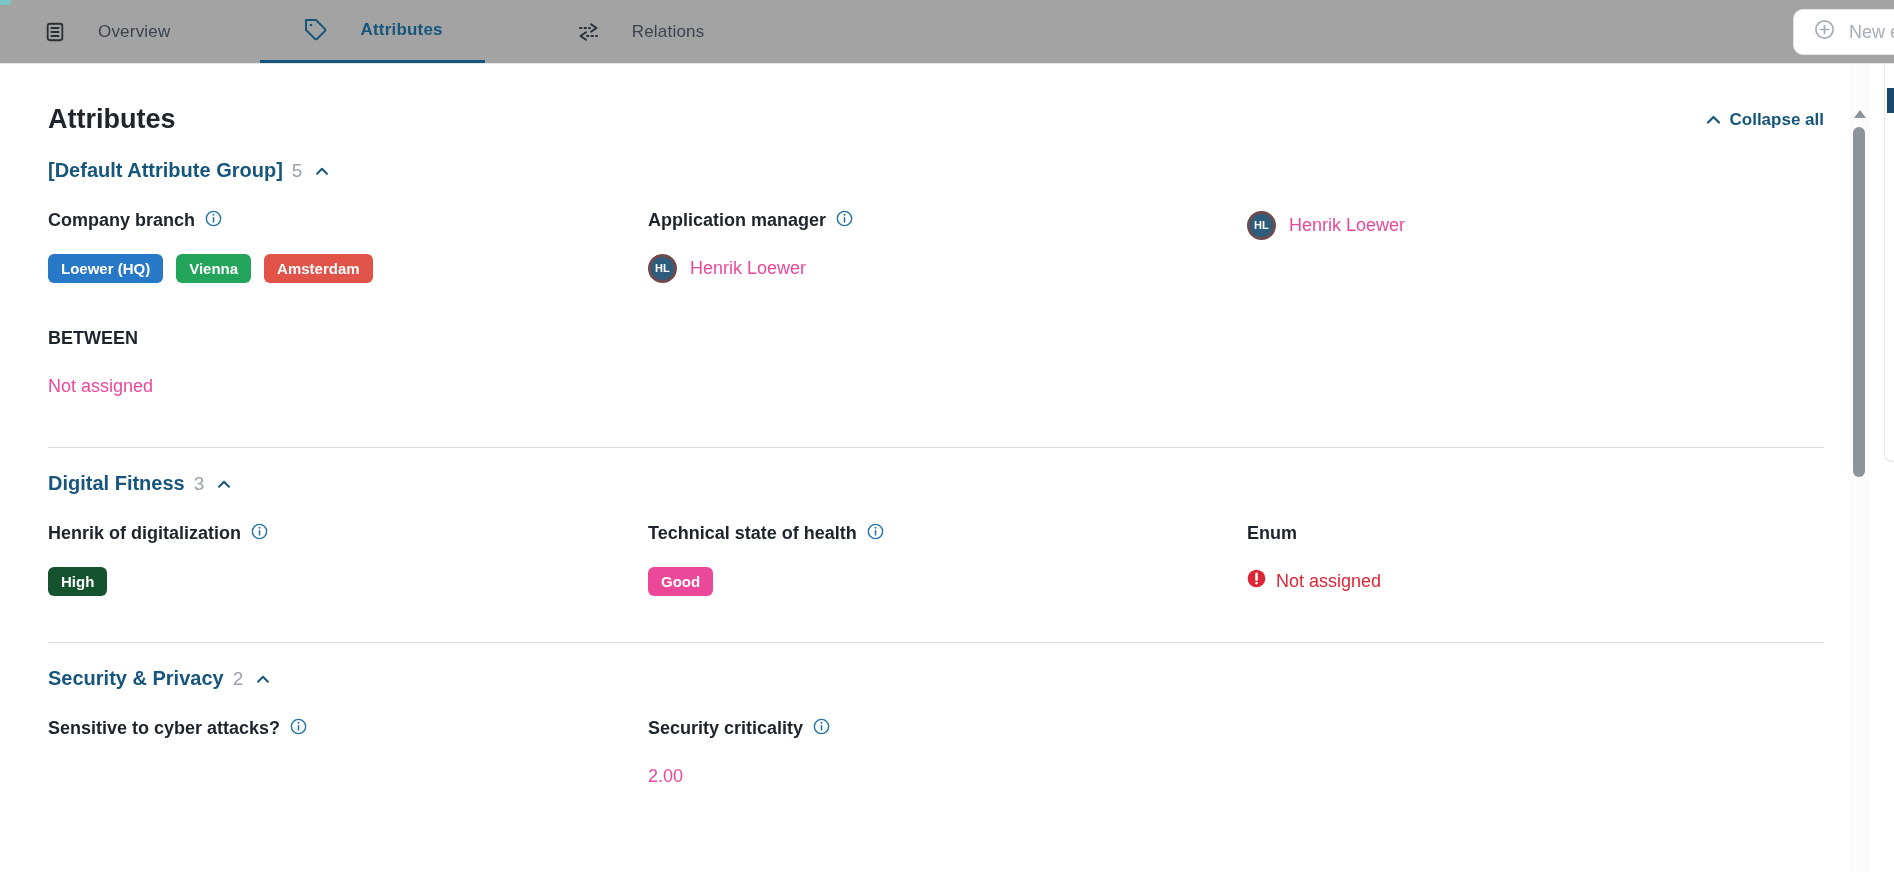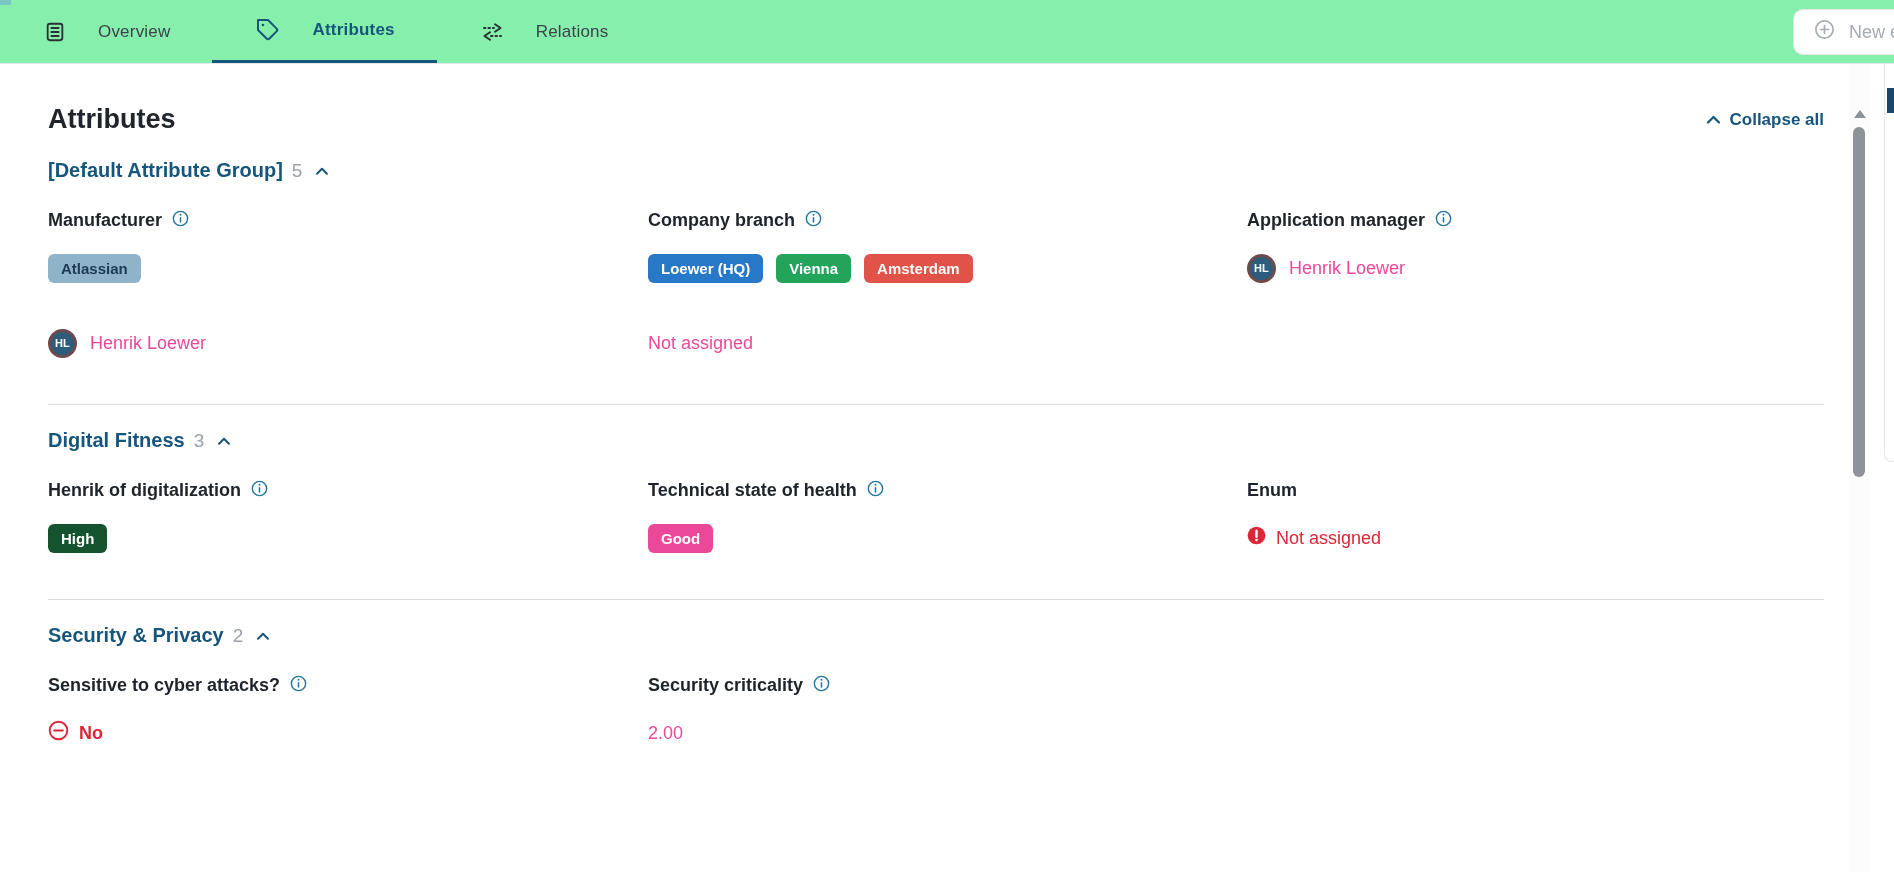--- a/index.html
+++ b/index.html
@@ -1,21 +1,21 @@
 <!DOCTYPE html>
 <html><head>
 <meta charset="utf-8">
 <style>
   * { margin:0; padding:0; box-sizing:border-box; }
   html,body { width:1894px; height:872px; overflow:hidden; background:#fff;
               font-family:"Liberation Sans", sans-serif; color:#22272e; }
 
   
   .tabbar { position:absolute; top:0; left:0; width:1894px; height:64px;
-            background:#86efac; border-bottom:1px solid #e3e6ea; display:flex; }
+            background:#a3a3a3; border-bottom:1px solid #e3e6ea; display:flex;gap:48px; }
   .teal-accent { position:absolute; top:0; left:0; width:11px; height:5px;
                  background:#79c7c5; }
   .tab { height:100%; display:flex; align-items:center; gap:32px;
          padding:0 42px 0 44px; cursor:pointer; font-size:17px; color:#3c434c; }
   .tab .tab-label { letter-spacing:.2px; }
   .tab.active { color:#16567c; font-weight:700; border-bottom:3px solid #16567c; }
   .tab svg { display:block; }
 
   .new-entry-btn { position:absolute; top:9px; left:1793px; height:46px; width:210px;
                    background:#fff; border:1px solid #e4e7ea; border-radius:10px;
@@ -143,33 +143,20 @@
         <div class="group-head">
           <span class="group-name">[Default Attribute Group]</span>
           <span class="group-count">5</span>
           <span><svg width="14" height="9" viewBox="0 0 15 10" fill="none" stroke="#16567c" stroke-width="2.2" stroke-linecap="round" stroke-linejoin="round">
               <path d="M2 7.5 L7.5 2 L13 7.5"></path>
             </svg></span>
         </div>
         <div class="fields">
           <div class="field">
             <div class="field-label-row">
-              <span class="field-label">Manufacturer</span>
-              <span><svg width="17" height="17" viewBox="0 0 20 20" fill="none">
-                  <circle cx="10" cy="10" r="8.4" stroke="#2273a0" stroke-width="1.6"></circle>
-                  <line x1="10" y1="9" x2="10" y2="14.2" stroke="#2273a0" stroke-width="1.8" stroke-linecap="round"></line>
-                  <circle cx="10" cy="5.7" r="1.15" fill="#2273a0"></circle>
-                </svg></span>
-            </div>
-            <div class="field-value">
-              <span class="chip" style="background: rgb(143, 179, 201); color: rgb(28, 58, 80);">Atlassian</span>
-            </div>
-          </div>
-          <div class="field">
-            <div class="field-label-row">
               <span class="field-label">Company branch</span>
               <span><svg width="17" height="17" viewBox="0 0 20 20" fill="none">
                   <circle cx="10" cy="10" r="8.4" stroke="#2273a0" stroke-width="1.6"></circle>
                   <line x1="10" y1="9" x2="10" y2="14.2" stroke="#2273a0" stroke-width="1.8" stroke-linecap="round"></line>
                   <circle cx="10" cy="5.7" r="1.15" fill="#2273a0"></circle>
                 </svg></span>
             </div>
             <div class="field-value">
               <span class="chip" style="background: rgb(40, 120, 200); color: rgb(255, 255, 255);">Loewer (HQ)</span>
               <span class="chip" style="background: rgb(34, 164, 91); color: rgb(255, 255, 255);">Vienna</span>
@@ -194,20 +181,23 @@
           </div>
           <div class="field">
             <div class="field-value">
               <div class="person">
                 <span class="avatar">HL</span>
                 <span class="person-name">Henrik Loewer</span>
               </div>
             </div>
           </div>
           <div class="field">
+            <div class="field-label-row">
+              <span class="field-label">BETWEEN</span>
+            </div>
             <div class="field-value">
               <span class="plain-value">Not assigned</span>
             </div>
           </div>
         </div>
       </div>
       <div class="divider"></div>
       <div class="group">
         <div class="group-head">
           <span class="group-name">Digital Fitness</span>
@@ -272,29 +262,20 @@
         <div class="fields">
           <div class="field">
             <div class="field-label-row">
               <span class="field-label">Sensitive to cyber attacks?</span>
               <span><svg width="17" height="17" viewBox="0 0 20 20" fill="none">
                   <circle cx="10" cy="10" r="8.4" stroke="#2273a0" stroke-width="1.6"></circle>
                   <line x1="10" y1="9" x2="10" y2="14.2" stroke="#2273a0" stroke-width="1.8" stroke-linecap="round"></line>
                   <circle cx="10" cy="5.7" r="1.15" fill="#2273a0"></circle>
                 </svg></span>
             </div>
-            <div class="field-value">
-              <div class="denied-value">
-                <span><svg width="21" height="21" viewBox="0 0 22 22" fill="none">
-                    <circle cx="11" cy="11" r="9.2" stroke="#dc2637" stroke-width="2"></circle>
-                    <line x1="6.5" y1="11" x2="15.5" y2="11" stroke="#dc2637" stroke-width="2" stroke-linecap="round"></line>
-                  </svg></span>
-                <span>No</span>
-              </div>
-            </div>
           </div>
           <div class="field">
             <div class="field-label-row">
               <span class="field-label">Security criticality</span>
               <span><svg width="17" height="17" viewBox="0 0 20 20" fill="none">
                   <circle cx="10" cy="10" r="8.4" stroke="#2273a0" stroke-width="1.6"></circle>
                   <line x1="10" y1="9" x2="10" y2="14.2" stroke="#2273a0" stroke-width="1.8" stroke-linecap="round"></line>
                   <circle cx="10" cy="5.7" r="1.15" fill="#2273a0"></circle>
                 </svg></span>
             </div>

